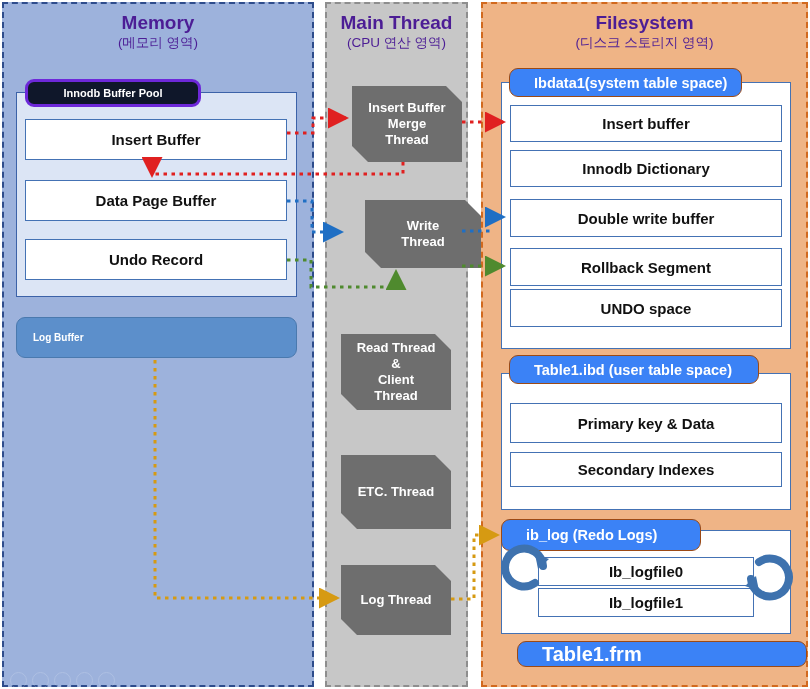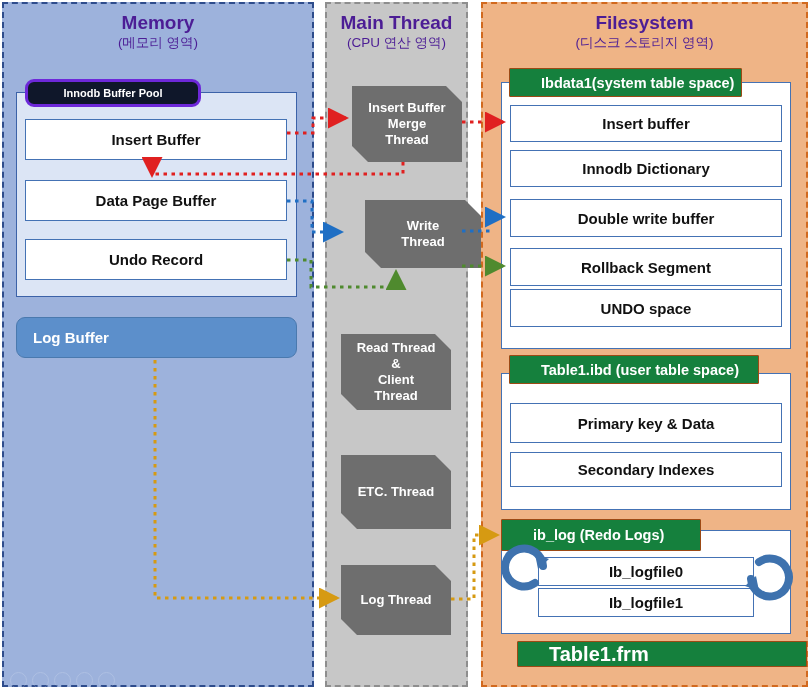--- a/index.html
+++ b/index.html
@@ -22,21 +22,21 @@
 
   
   #buffer-pool-box{position:absolute;left:16px;top:92px;width:281px;height:205px;
       box-sizing:border-box;background:#DCE5F5;border:1px solid #3C62A8;}
   .pill{position:absolute;box-sizing:border-box;border-radius:9px;
       color:#ffffff;font-weight:bold;display:flex;align-items:center;}
   #buffer-pool-pill{left:25px;top:79px;width:176px;height:28px;
       background:#0f172a;border:3px solid #6d28d9;font-size:11px;
       justify-content:center;}
   #log-buffer-pill{left:16px;top:317px;width:281px;height:41px;
-      background:#5C8FCB;border:1px solid #4A79AE;font-size:15px;
+      background:#5C8FCB;border:1px solid #4A79AE;font-size:10px;
       padding-left:16px;}
 
   .wbox{position:absolute;box-sizing:border-box;background:#ffffff;
       border:1.5px solid #4472B4;display:flex;align-items:center;
       justify-content:center;color:#111;font-weight:bold;font-size:15px;}
   #mem-insert-buffer{left:25px;top:119px;width:262px;height:41px;}
   #mem-data-page{left:25px;top:180px;width:262px;height:41px;}
   #mem-undo-record{left:25px;top:239px;width:262px;height:41px;}
 
   
@@ -57,24 +57,24 @@
   #thread-etc{left:341px;top:455px;width:110px;height:74px;}
   #thread-log{left:341px;top:565px;width:110px;height:70px;}
 
   
   .fsbox{position:absolute;box-sizing:border-box;background:#ffffff;
       border:1.5px solid #4472B4;}
   #ibdata1-box{left:501px;top:82px;width:290px;height:267px;}
   #table1ibd-box{left:501px;top:373px;width:290px;height:137px;}
   #iblog-box{left:501px;top:530px;width:290px;height:104px;}
 
-  .fspill{position:absolute;box-sizing:border-box;border-radius:1px;
-      background:#15803d;border:1px solid #9C4A15;color:#ffffff;
+  .fspill{position:absolute;box-sizing:border-box;border-radius:9px;
+      background:#3b82f6;border:1px solid #9C4A15;color:#ffffff;
       font-weight:bold;font-size:14.5px;display:flex;align-items:center;
-      padding-left:31px;}
+      padding-left:24px;}
   #ibdata1-pill{left:509px;top:68px;width:233px;height:29px;}
   #table1ibd-pill{left:509px;top:355px;width:250px;height:29px;}
   #iblog-pill{left:501px;top:519px;width:200px;height:32px;}
   #table1frm-pill{left:501px;top:641px;width:290px;height:26px;font-size:20px;margin-left:16px;}
 
   .fsrow{position:absolute;box-sizing:border-box;background:#ffffff;
       border:1.5px solid #4472B4;display:flex;align-items:center;
       justify-content:center;color:#111;font-weight:bold;font-size:15px;}
   #fs-insert-buffer{left:510px;top:105px;width:272px;height:37px;}
   #fs-innodb-dict{left:510px;top:150px;width:272px;height:37px;}

